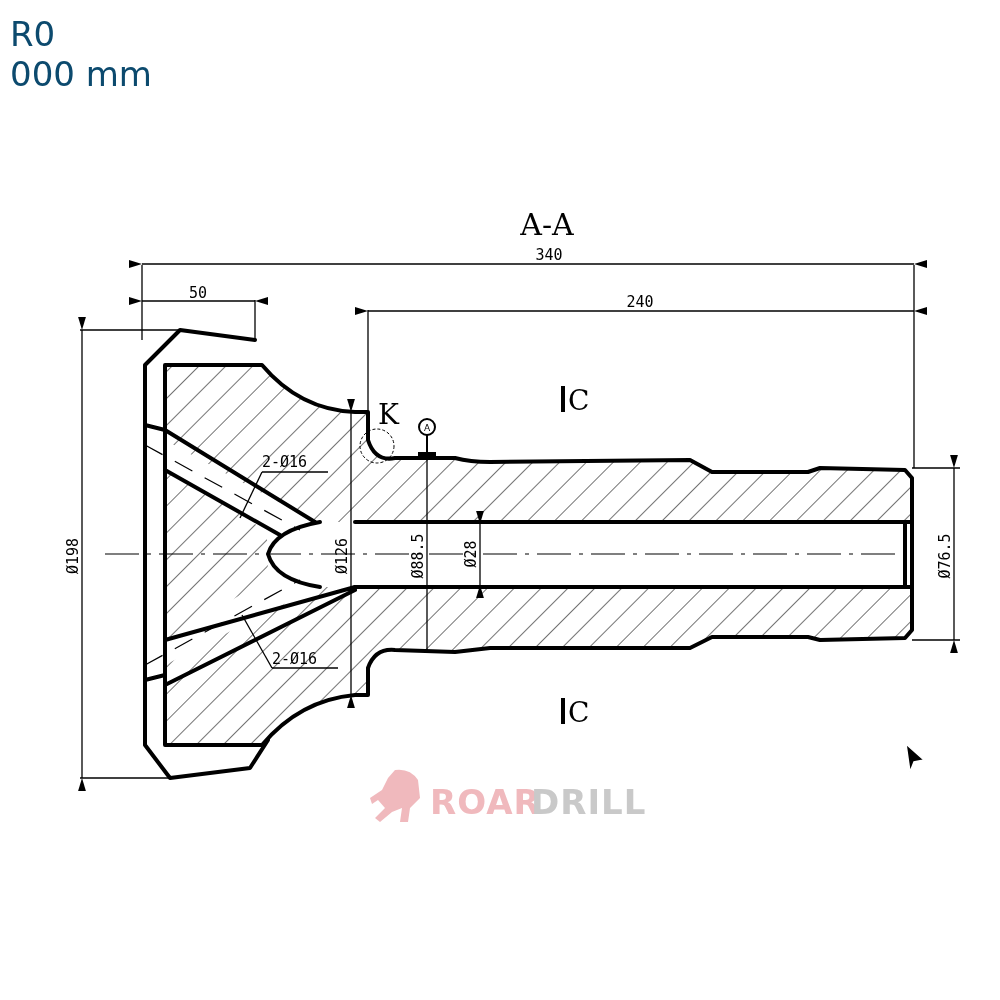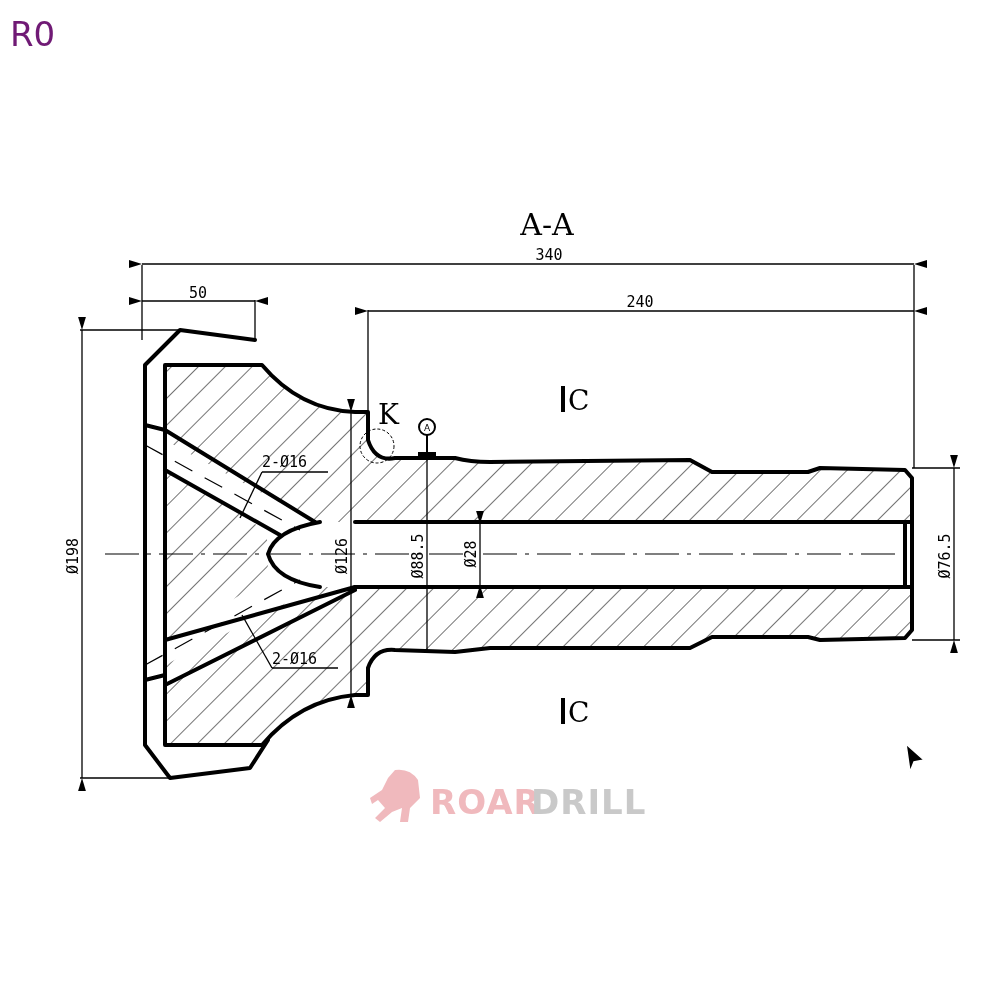--- a/index.html
+++ b/index.html
@@ -1,34 +1,35 @@
 <!DOCTYPE html>
 <html><head>
 <meta charset="utf-8">
 <style>
   html, body { margin:0; padding:0; background:#ffffff; }
   body { width:1000px; height:1000px; position:relative; overflow:hidden; font-family:"DejaVu Sans", sans-serif; }
-  .header { position:absolute; left:10px; top:14px; color:#701a75; font-size:34px; line-height:40px; }
+  .header { position:absolute; left:10px; top:14px; color:#0c4a6e; font-size:34px; line-height:40px; }
   .header div { white-space:nowrap; }
   svg.drawing { position:absolute; left:0; top:0; width:1000px; height:1000px; }
   .thick { stroke:#000; stroke-width:4; fill:none; stroke-linejoin:round; stroke-linecap:round; }
   .thin { stroke:#000; stroke-width:1.3; fill:none; }
   .center { stroke:#000; stroke-width:1.2; fill:none; stroke-dasharray:34 8 4 8; }
   .hidden { stroke:#000; stroke-width:1.2; fill:none; stroke-dasharray:20 14; }
   .dim-text { font-family:"DejaVu Sans Mono", monospace; font-size:15px; fill:#000; }
   .title-text { font-family:"DejaVu Serif", serif; font-size:30px; fill:#000; }
   .label-text { font-family:"DejaVu Serif", serif; font-size:28px; fill:#000; }
   .logo-red { font-family:"DejaVu Sans", sans-serif; font-weight:bold; font-size:34px; fill:#f0b9bd; letter-spacing:1px; }
   .logo-grey { font-family:"DejaVu Sans", sans-serif; font-weight:bold; font-size:34px; fill:#c9c9c9; letter-spacing:1px; }
 </style>
 </head>
 <body>
 
 <div class="header">
   <div>R0</div>
+  <div>000 mm</div>
 </div>
 
 <svg class="drawing" viewBox="0 0 1000 1000" xmlns="http://www.w3.org/2000/svg">
   <defs>
     <pattern id="hatch" patternUnits="userSpaceOnUse" width="19" height="19" patternTransform="rotate(45)">
       <line x1="0" y1="0" x2="0" y2="19" stroke="#000" stroke-width="1.1"></line>
     </pattern>
     <marker id="arr" markerWidth="10" markerHeight="6" refX="0" refY="3" orient="auto-start-reverse">
       <path d="M0,3 L10,0 L10,6 Z" fill="#000"></path>
     </marker>

